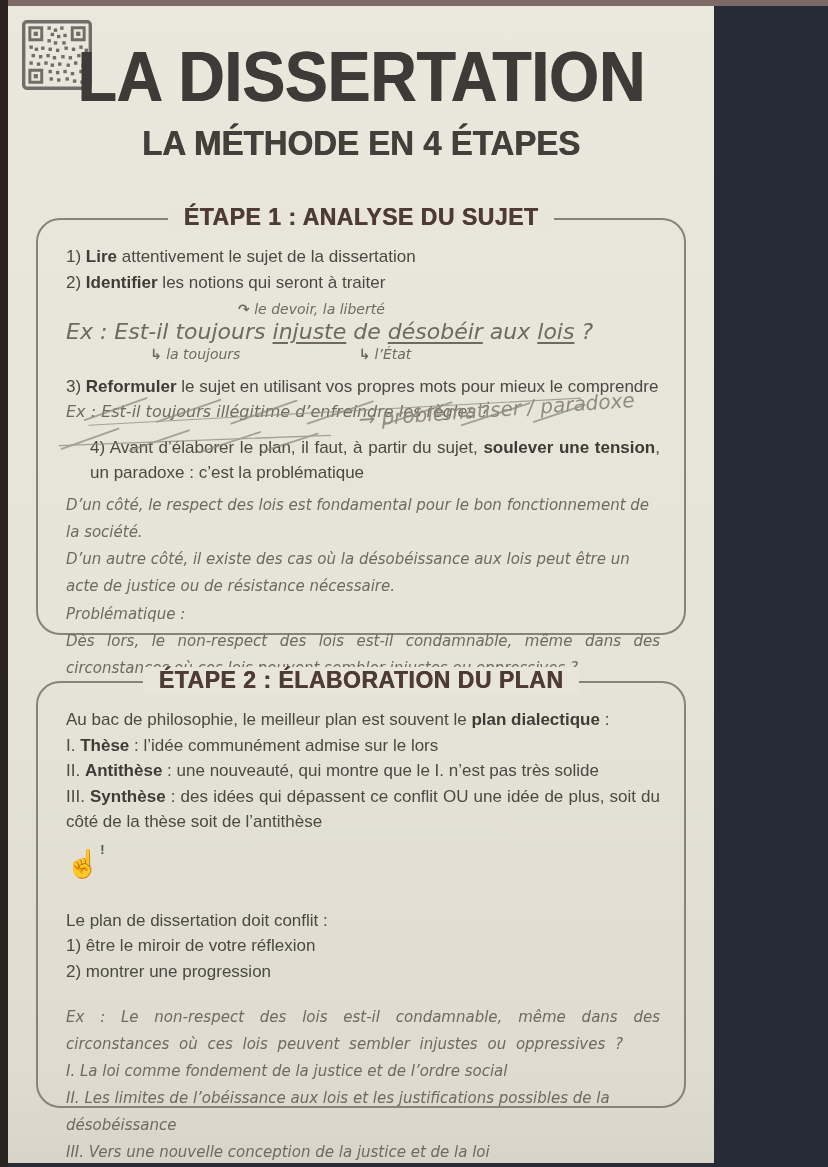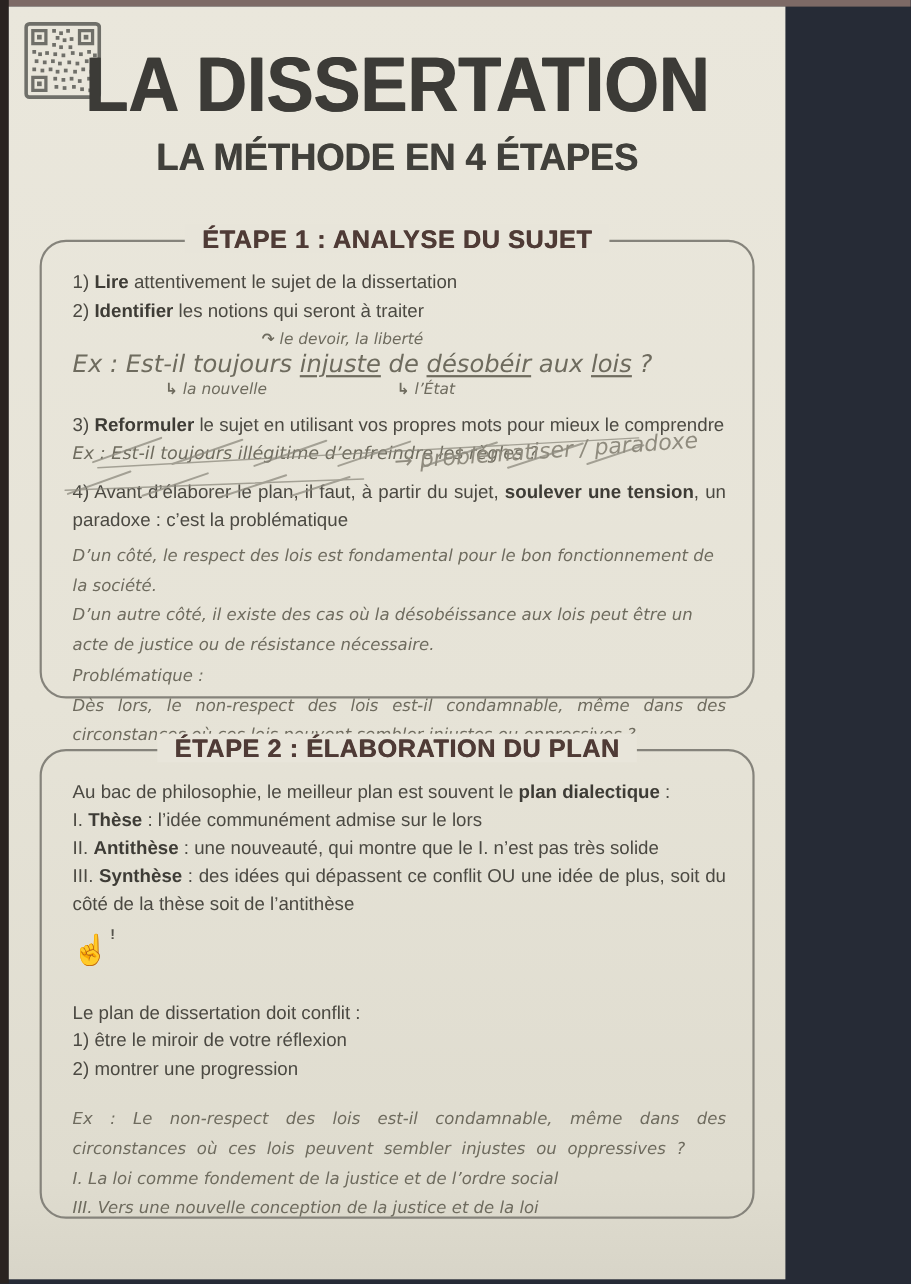--- a/index.html
+++ b/index.html
@@ -42,21 +42,21 @@
   .just{text-align:justify;}
   .scr{font-family:"DejaVu Sans",sans-serif;font-style:italic;color:#6e6b5e;}
   .ex-line{font-size:22px;margin:2px 0 0 0;color:#64615а;}
   .ann-top{font-size:14px;margin:6px 0 0 172px;}
   .ann-bottom{font-size:14px;margin:2px 0 0 0;display:flex;}
   .ann-bottom .a1{margin-left:84px;}
   .ann-bottom .a2{margin-left:118px;}
   .arrow{font-style:normal;font-weight:bold;color:#6e6b5e;}
   .u{text-decoration:underline;text-underline-offset:3px;}
   .step3{margin-top:12px;}
-  .step4{margin-top:14px;}
+  .step4{margin-top:14px;margin-left:24px;}
   .script-block{margin-top:6px;}
   .script-block .sl{font-size:15px;line-height:1.82;margin:0;}
   .pencil-note{
     position:absolute;right:6px;top:176px;width:320px;
     font-family:"DejaVu Sans",sans-serif;font-style:italic;
     font-size:20px;color:#8f8b7e;transform:rotate(-4deg);
   }
   .scribbles{position:absolute;left:0;top:0;width:100%;height:100%;pointer-events:none;}
   .plan-line{margin:0;}
   .warning-row{margin-top:16px;display:flex;align-items:flex-end;gap:8px;}
@@ -145,21 +145,21 @@
 
     <p class="t"><span>1) </span><span class="b">Lire</span><span> attentivement le sujet de la dissertation</span></p>
 
     <p class="t"><span>2) </span><span class="b">Identifier</span><span> les notions qui seront à traiter</span></p>
 
     <p class="scr ann-top"><span class="arrow">↷</span> <span>le devoir, la liberté</span></p>
 
     <p class="scr ex-line"><span>Ex : Est-il toujours </span><span class="u">injuste</span><span> de </span><span class="u">désobéir</span><span> aux </span><span class="u">lois</span><span> ?</span></p>
 
     <div class="scr ann-bottom">
-      <span class="a1"><span class="arrow">↳</span> <span>la nouvelle</span></span>
+      <span class="a1"><span class="arrow">↳</span> <span>la toujours</span></span>
       <span class="a2"><span class="arrow">↳</span> <span>l’État</span></span>
     </div>
 
     <p class="t step3"><span>3) </span><span class="b">Reformuler</span><span> le sujet en utilisant vos propres mots pour mieux le comprendre</span></p>
 
     <p class="scr ex-line" style="font-size:16px">Ex : Est-il toujours illégitime d’enfreindre les règles ?</p>
 
     <div class="pencil-note">→ problématiser / paradoxe</div>
 
     <p class="t just step4"><span>4) Avant d’élaborer le plan, il faut, à partir du sujet, </span><span class="b">soulever une tension</span><span>, un paradoxe : c’est la problématique</span></p>
@@ -207,17 +207,18 @@
 
     <div class="req-block">
       <p class="t">Le plan de dissertation doit conflit :</p>
       <p class="t">1) être le miroir de votre réflexion</p>
       <p class="t">2) montrer une progression</p>
     </div>
 
     <div class="scr ex2-block">
       <p class="sl just q">Ex : Le non-respect des lois est-il condamnable, même dans des circonstances où ces lois peuvent sembler injustes ou oppressives ?</p>
       <p class="sl">I. La loi comme fondement de la justice et de l’ordre social</p>
+      <p class="sl">II. Les limites de l’obéissance aux lois et les justifications possibles de la désobéissance</p>
       <p class="sl">III. Vers une nouvelle conception de la justice et de la loi</p>
     </div>
   </section>
 
 </div>
 
 </body></html>

